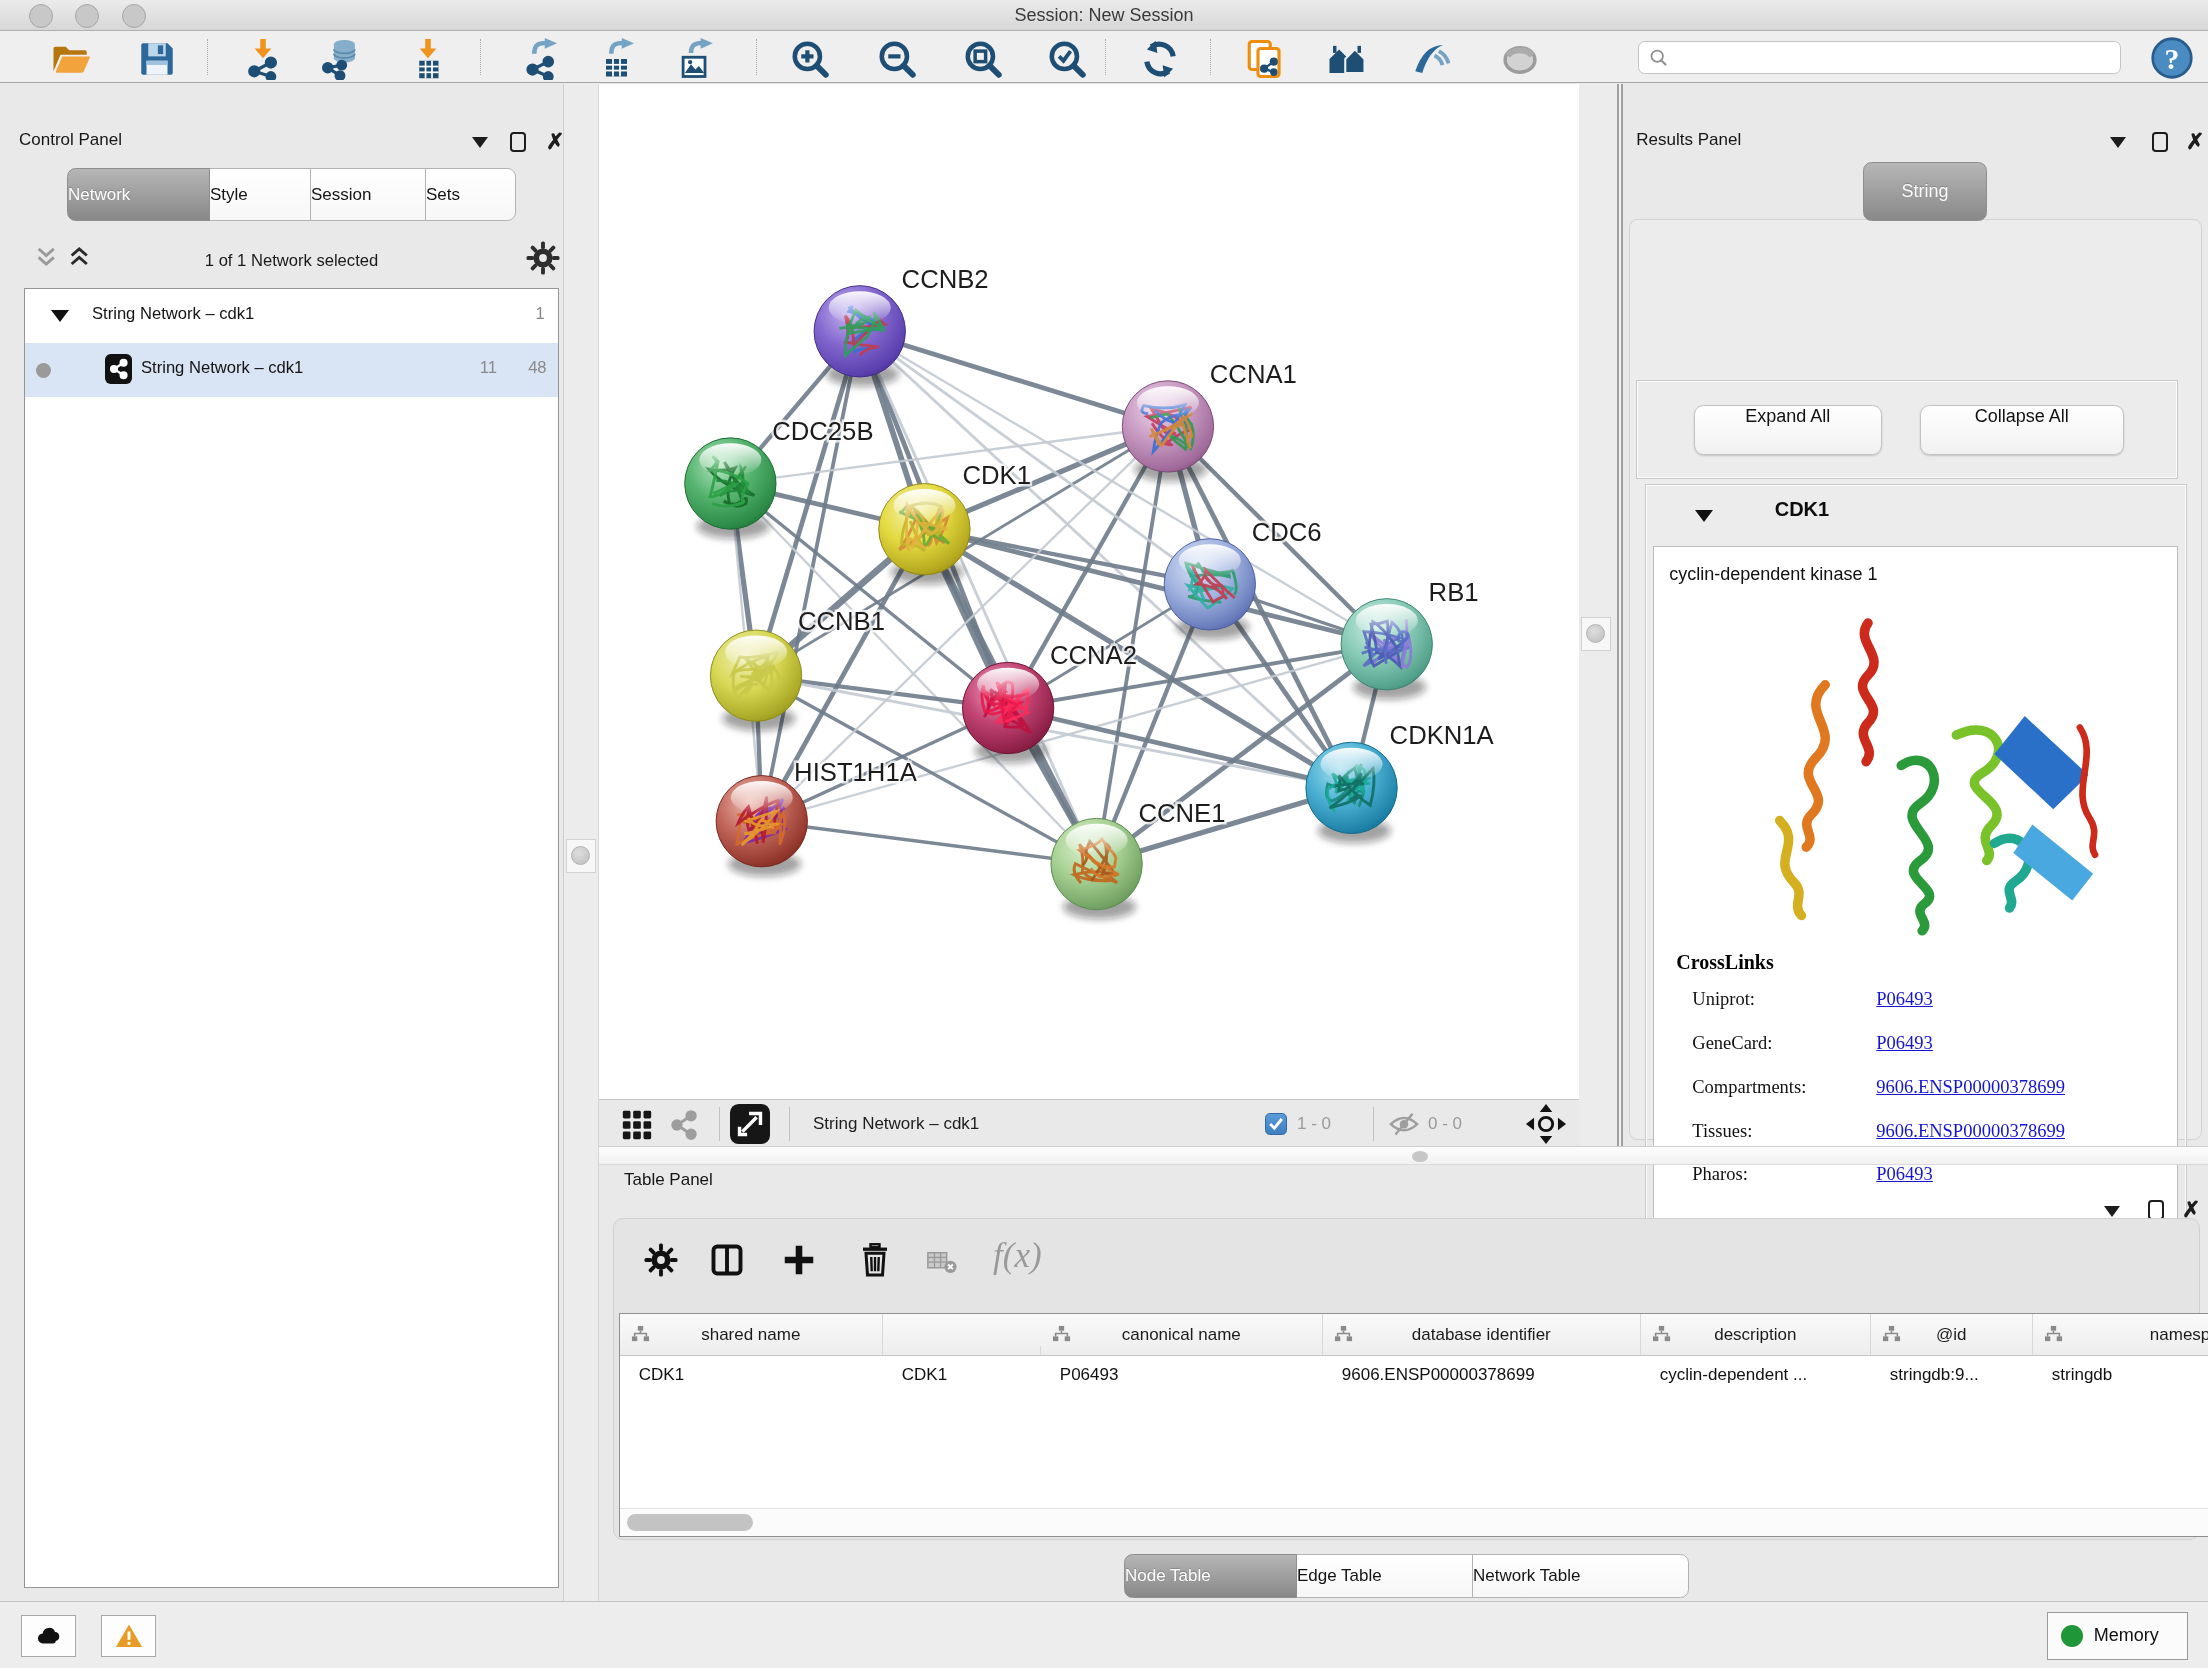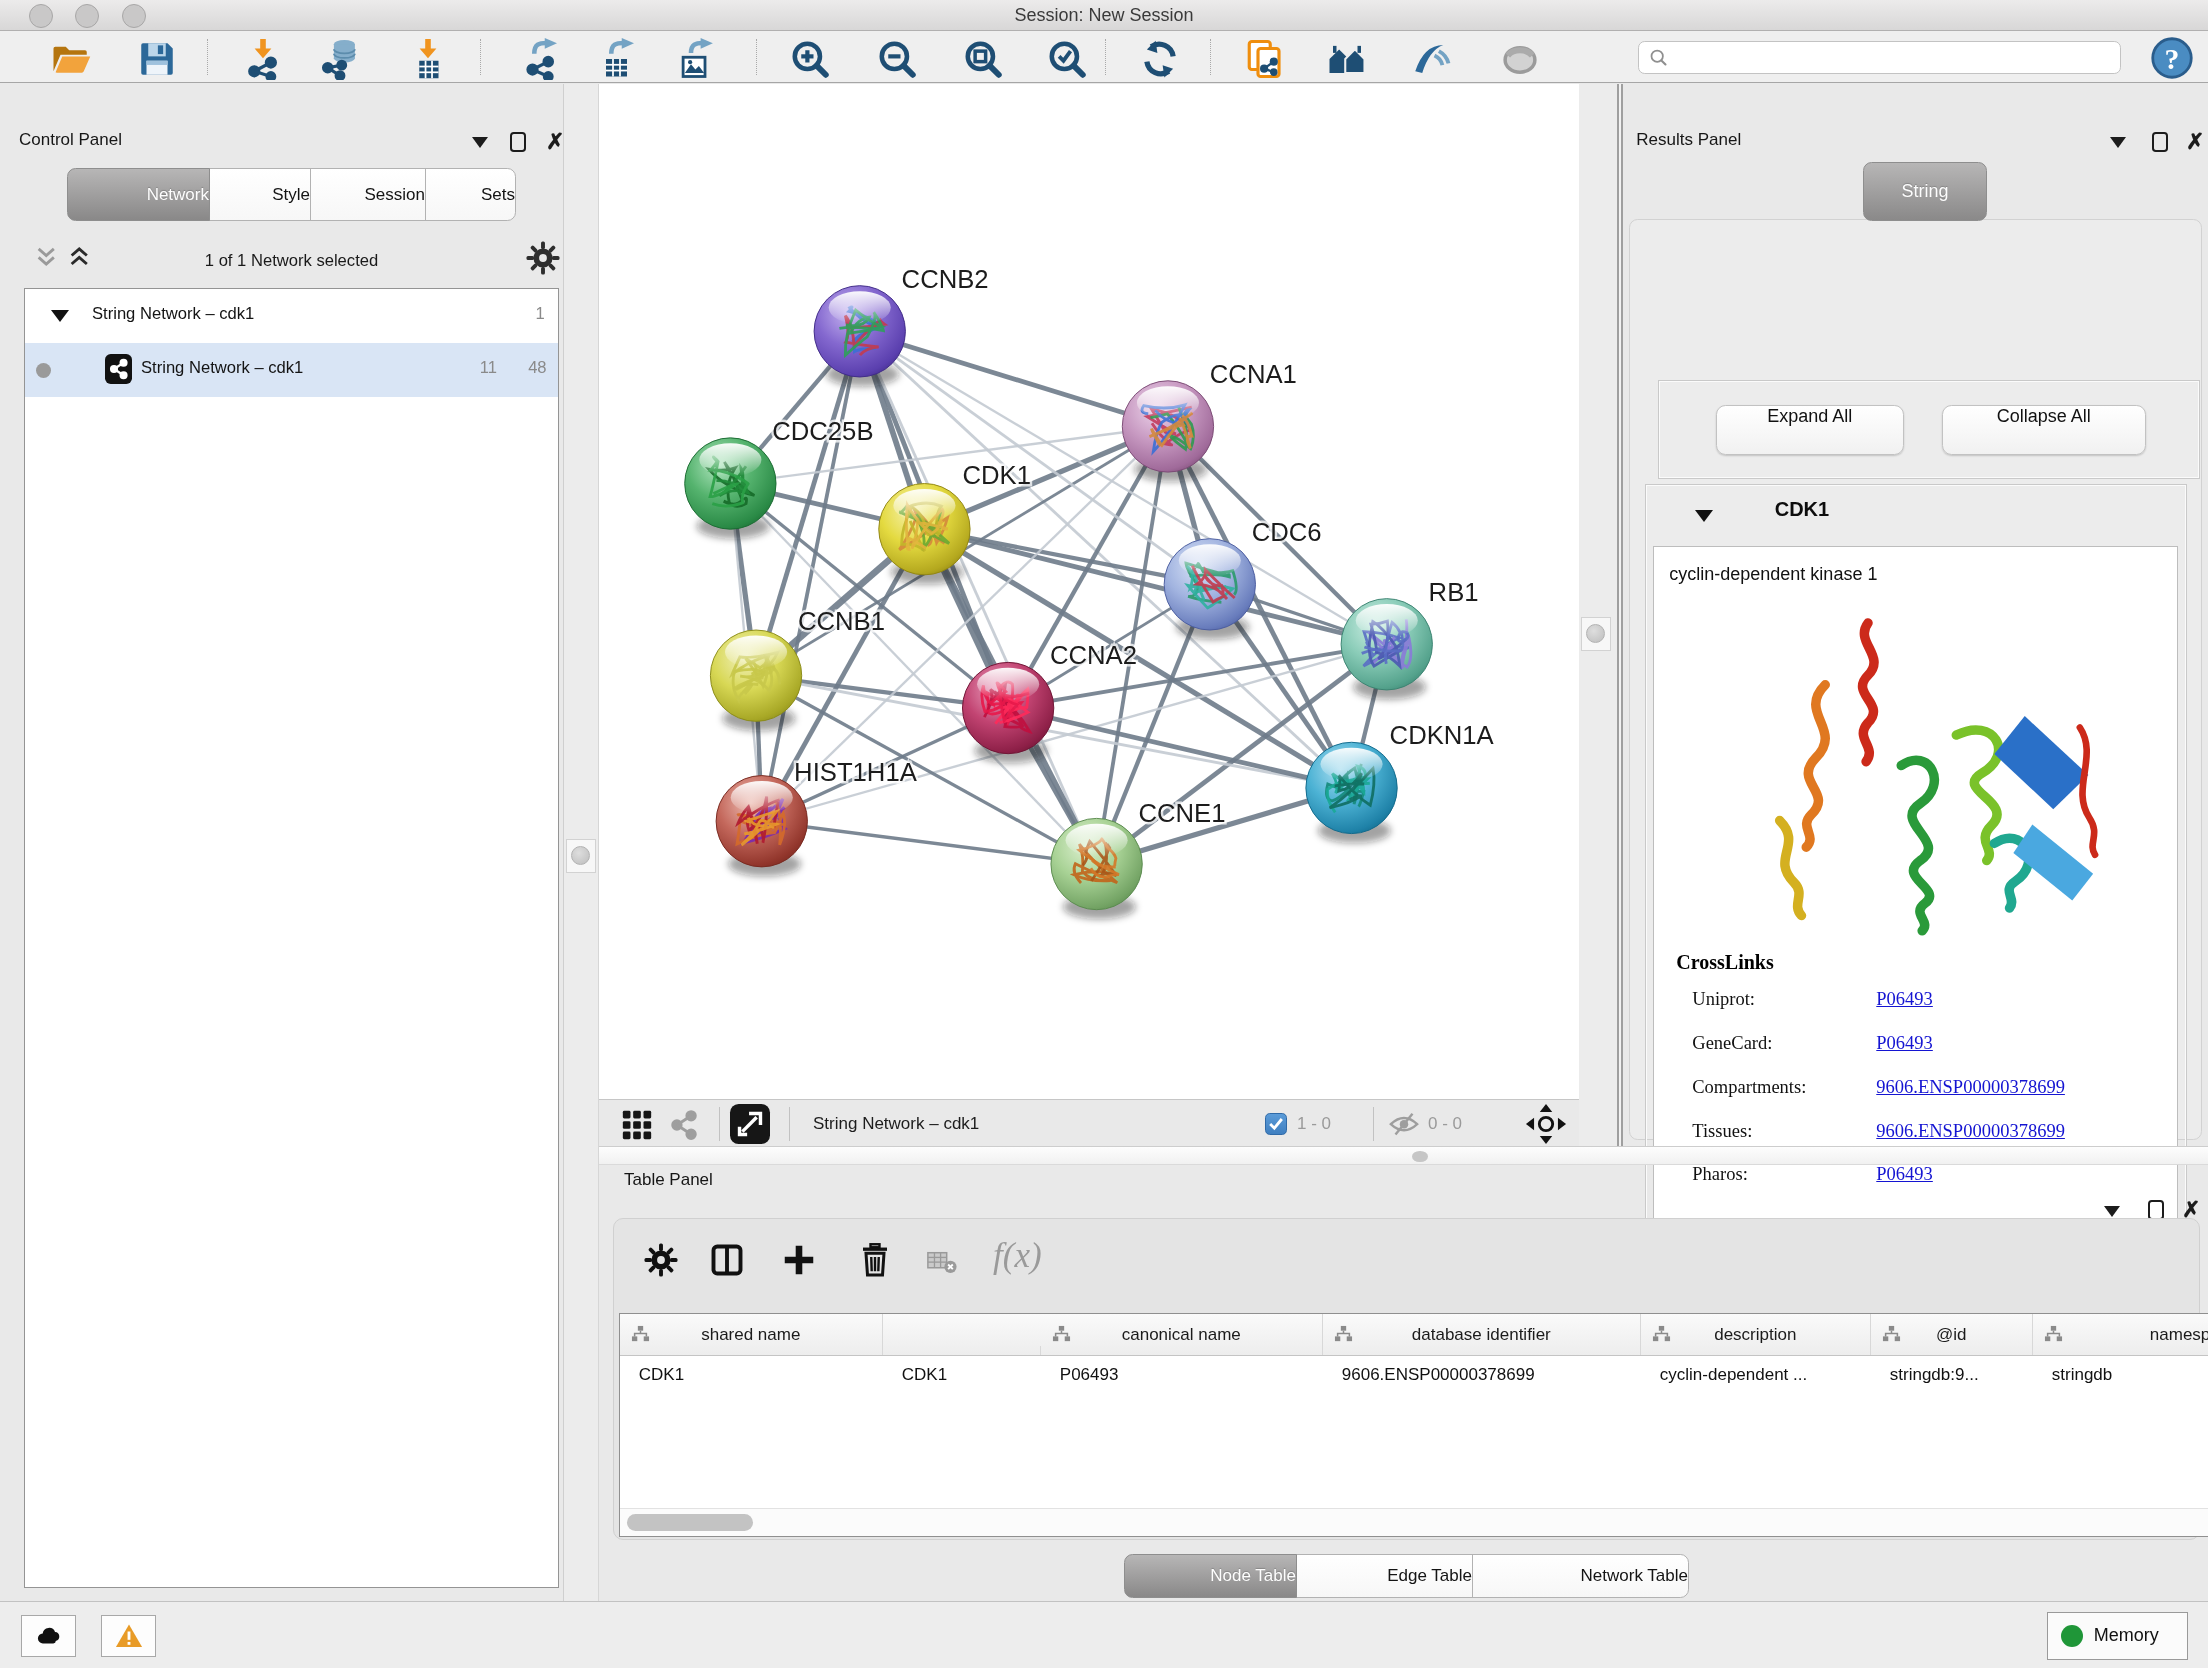--- a/index.html
+++ b/index.html
@@ -12,21 +12,21 @@
 #toolbar{position:absolute;left:0;top:31px;width:2208px;height:52px;background:#efefef;border-bottom:1px solid #a6a6a6}
 .tb-icon{position:absolute;top:6.7px;width:42px;height:42px}
 .tb-sep{position:absolute;top:7.6px;height:36px;border-left:1.9px dotted #a9a9a9}
 #search-box{position:absolute;left:1638px;top:9.5px;width:483px;height:33px;background:#fff;border:1px solid #c3c3c3;border-radius:6.7px}
 
 .panel-title{position:absolute;font-size:17px;color:#161616}
 .ph-caret{position:absolute;width:0;height:0;border-left:8.6px solid transparent;border-right:8.6px solid transparent;border-top:11.4px solid #1c1c1c}
 .ph-float{position:absolute;width:16px;height:20px;border:2.4px solid #1c1c1c;border-radius:3.8px}
 .ph-close{position:absolute;font-size:22px;font-weight:bold;color:#1c1c1c;line-height:19px}
 
-.tab{border:1px solid #b2b2b2;background:linear-gradient(#ffffff,#f7f7f7);font-size:17px;color:#141414;text-align:right;margin-left:-1px;position:relative}
+.tab{border:1px solid #b2b2b2;background:linear-gradient(#ffffff,#f7f7f7);font-size:17px;color:#141414;text-align:left;margin-left:-1px;position:relative}
 .tab.sel{background:linear-gradient(#b7b6b6,#898888);color:#fdfdfd;border-color:#8e8e8e;text-shadow:0 -1px 1px rgba(0,0,0,.2);z-index:2}
 .tab:first-child{border-radius:8.6px 0 0 8.6px}
 .tab:last-child{border-radius:0 8.6px 8.6px 0}
 
 #cp{position:absolute;left:0;top:84px;width:563px;height:1517px;background:#e9e9e9}
 #cp-tabs{position:absolute;left:68px;top:84px;height:53px;display:flex}
 #cp-tabs .tab{line-height:51px}
 #cp-status{position:absolute;left:24px;top:167px;width:535px;text-align:center;font-size:16.6px;color:#1a1a1a}
 #cp-list{position:absolute;left:24px;top:204px;width:535px;height:1300px;background:#fff;border:1px solid #949494}
 .cp-row{position:relative;height:54px;font-size:16.6px;color:#141414}
@@ -43,21 +43,21 @@
 #net-footer{position:absolute;left:0;top:1015px;width:980px;height:48px;background:#e9e9e9;border-top:1px solid #c6c6c6}
 #net-footer .sep{position:absolute;top:6.7px;height:34px;border-left:1px solid #c2c2c2}
 #net-name{position:absolute;left:214px;line-height:48px;font-size:17px;color:#1d1d1d}
 .foot-count{position:absolute;font-size:17px;color:#9a9a9a;line-height:48px}
 #cb-sel{position:absolute;left:666px;top:13.3px;width:22px;height:22px;border-radius:4.8px;background:linear-gradient(#5b9bd8,#3f7fc0);border:1px solid #2f6aa8}
 #blk-btn{position:absolute;left:131px;top:3.8px;width:40px;height:40px;background:#161616;border-radius:8.6px}
 
 #rp{position:absolute;left:1623px;top:84px;width:586px;height:1062px;background:#e9e9e9}
 #rp-container{position:absolute;left:5.7px;top:135px;width:573px;height:921px;background:#ececec;border:1px solid #d2d2d2;border-radius:8.6px}
 #string-tab{position:absolute;left:240px;top:78px;width:124px;height:59px;background:linear-gradient(#b7b6b6,#8a8989);border:1px solid #8e8e8e;border-radius:8.6px;color:#fdfdfd;font-size:18px;text-align:center;line-height:57px;text-shadow:0 -1px 1px rgba(0,0,0,.2);z-index:3}
-#expand-box{position:absolute;left:28px;top:160px;width:542px;height:99px;border:1px solid #c9c9c9;box-shadow:inset 0 0 0 1px #fbfbfb}
+#expand-box{position:absolute;left:6px;top:160px;width:542px;height:99px;border:1px solid #c9c9c9;box-shadow:inset 0 0 0 1px #fbfbfb}
 .rp-btn{position:absolute;top:24px;height:50px;background:linear-gradient(#ffffff,#f1f1f1);border:1px solid #c2c2c2;border-radius:9.5px;font-size:18px;color:#111;text-align:center;box-shadow:0 1px 1.9px rgba(0,0,0,.18)}
 #cdk1-box{position:absolute;left:15px;top:264px;width:542px;height:784px;border:1px solid #c9c9c9;box-shadow:inset 0 0 0 1px #fbfbfb}
 #cdk1-caret{position:absolute;left:49px;top:25px;width:0;height:0;border-left:9.5px solid transparent;border-right:9.5px solid transparent;border-top:12.4px solid #111}
 #cdk1-title{position:absolute;left:129px;top:13.3px;font-size:20px;font-weight:bold;color:#0d0d0d}
 #cdk1-white{position:absolute;left:7.6px;top:61px;width:525px;height:691px;background:#fff;border:1px solid #bdbdbd}
 #cdk1-desc{position:absolute;left:15px;top:17px;font-size:18px;color:#111}
 #xl-title{position:absolute;left:22px;top:404px;font-family:"Liberation Serif",serif;font-weight:bold;font-size:20px;color:#000}
 .xl-row{position:absolute;left:0;width:100%;height:38px;font-family:"Liberation Serif",serif;font-size:18.5px}
 .xl-label{position:absolute;left:38px;color:#111}
 .xl-link{position:absolute;left:222px;color:#1414d2;text-decoration:underline}

